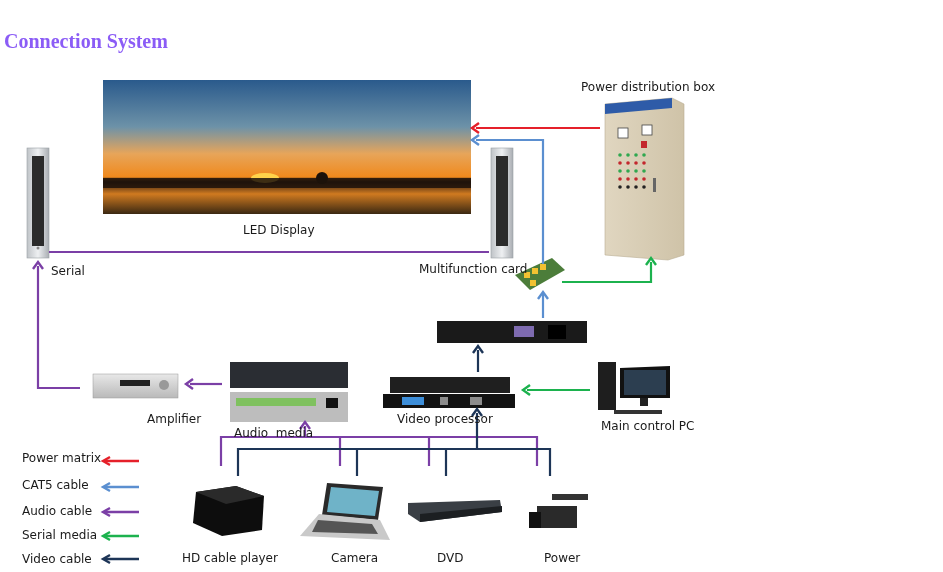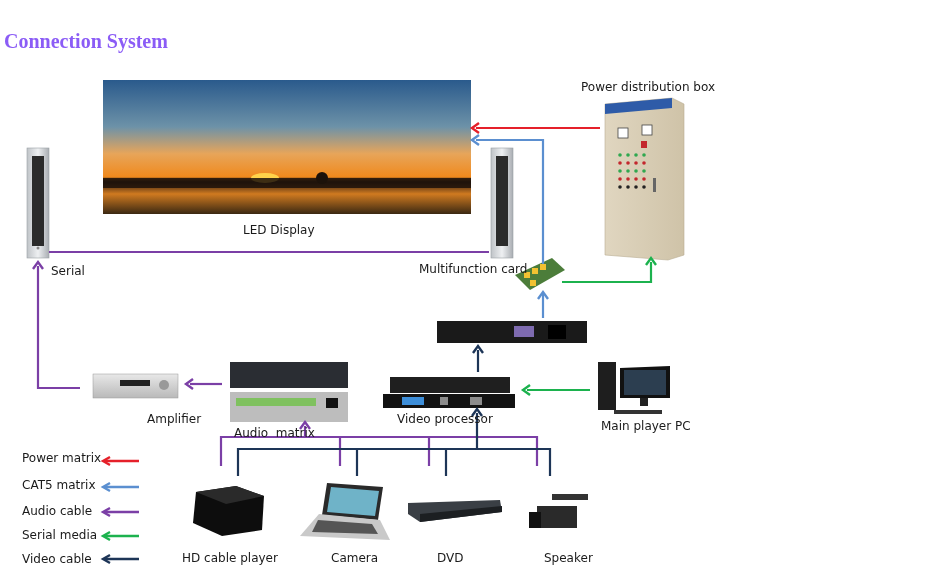--- a/index.html
+++ b/index.html
@@ -206,27 +206,27 @@
         <path d="M110 555 L103 559 L110 563" stroke="#1d3557" stroke-width="2.4" fill="none"></path>
       </g>
     </g>
 </svg>
 
 <div class="lbl" style="left:581px;top:80px;">Power distribution box</div>
 <div class="lbl" style="left:243px;top:223px;">LED Display</div>
 <div class="lbl" style="left:51px;top:264px;">Serial</div>
 <div class="lbl" style="left:419px;top:262px;">Multifunction card</div>
 <div class="lbl" style="left:111px;top:412px;margin-left:36px;">Amplifier</div>
-<div class="lbl" style="left:234px;top:426px;white-space:pre;">Audio  matrix</div>
+<div class="lbl" style="left:234px;top:426px;white-space:pre;">Audio  media</div>
 <div class="lbl" style="left:397px;top:412px;">Video processor</div>
-<div class="lbl" style="left:601px;top:419px;">Main player PC</div>
+<div class="lbl" style="left:601px;top:419px;">Main control PC</div>
 <div class="lbl" style="left:182px;top:551px;">HD cable player</div>
 <div class="lbl" style="left:331px;top:551px;">Camera</div>
 <div class="lbl" style="left:437px;top:551px;">DVD</div>
-<div class="lbl" style="left:544px;top:551px;">Speaker</div>
+<div class="lbl" style="left:544px;top:551px;">Power</div>
 
 <div>
   <div class="lbl" style="left:22px;top:451px;">Power matrix</div>
-  <div class="lbl" style="left:22px;top:478px;">CAT5 matrix</div>
+  <div class="lbl" style="left:22px;top:478px;">CAT5 cable</div>
   <div class="lbl" style="left:22px;top:504px;">Audio cable</div>
   <div class="lbl" style="left:22px;top:528px;">Serial media</div>
   <div class="lbl" style="left:22px;top:552px;">Video cable</div>
 </div>
 
 </body></html>

